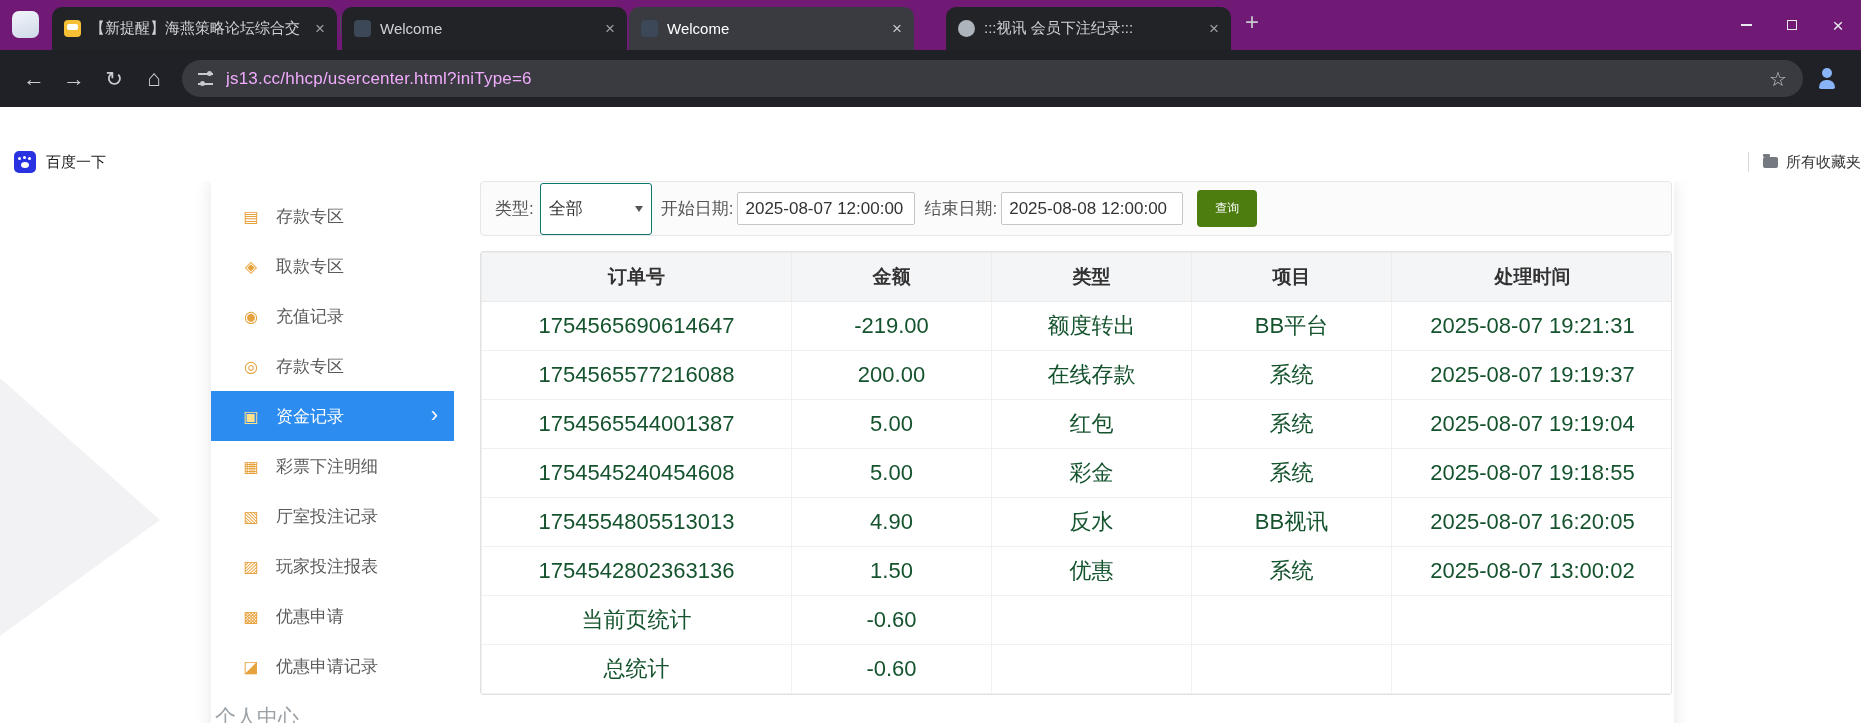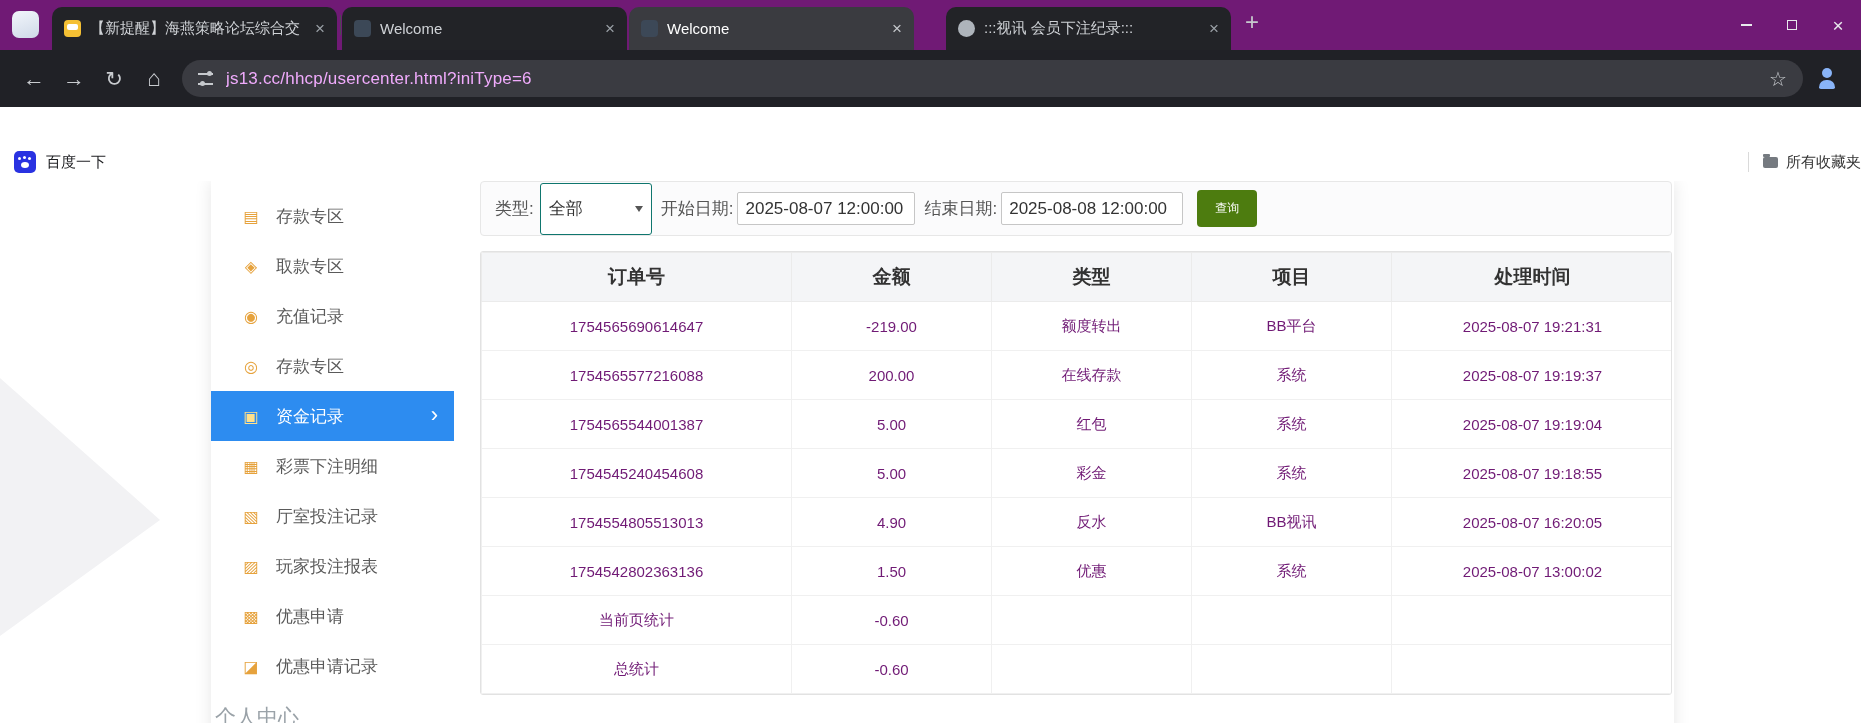--- a/index.html
+++ b/index.html
@@ -104,21 +104,21 @@
     padding:0 7px; margin-left:4px; font-family:"Liberation Sans","DejaVu Sans",sans-serif; background:#fff; }
   .start { width:178px; } .end { width:182px; }
   .query-btn { margin-left:14px; width:60px; height:37px; background:#4d7c0f; border:none; border-radius:4px;
     color:#fff; font-size:12px; font-family:"Liberation Sans","DejaVu Sans",sans-serif; }
 
   .table-box { position:absolute; left:0; top:70px; width:1192px; border:1px solid #e2e2e2; border-radius:3px;
     overflow:hidden; background:#fff; }
   table { width:100%; border-collapse:collapse; table-layout:fixed; }
   th { height:49px; background:#f4f5f7; font-size:19px; font-weight:bold; color:#333;
     border:1px solid #ebebeb; text-align:center; }
-  td { height:49px; font-size:15px; color:#701a75; border:1px solid #f0f0f0; text-align:center; white-space:nowrap; }
+  td { height:49px; font-size:22px; color:#14532d; border:1px solid #f0f0f0; text-align:center; white-space:nowrap; }
 </style>
 </head>
 <body>
 
 <div class="screen">
 
   <div class="tabstrip">
     <div class="workspace-icon"></div>
     <div class="tabs">
       <div class="tab">

